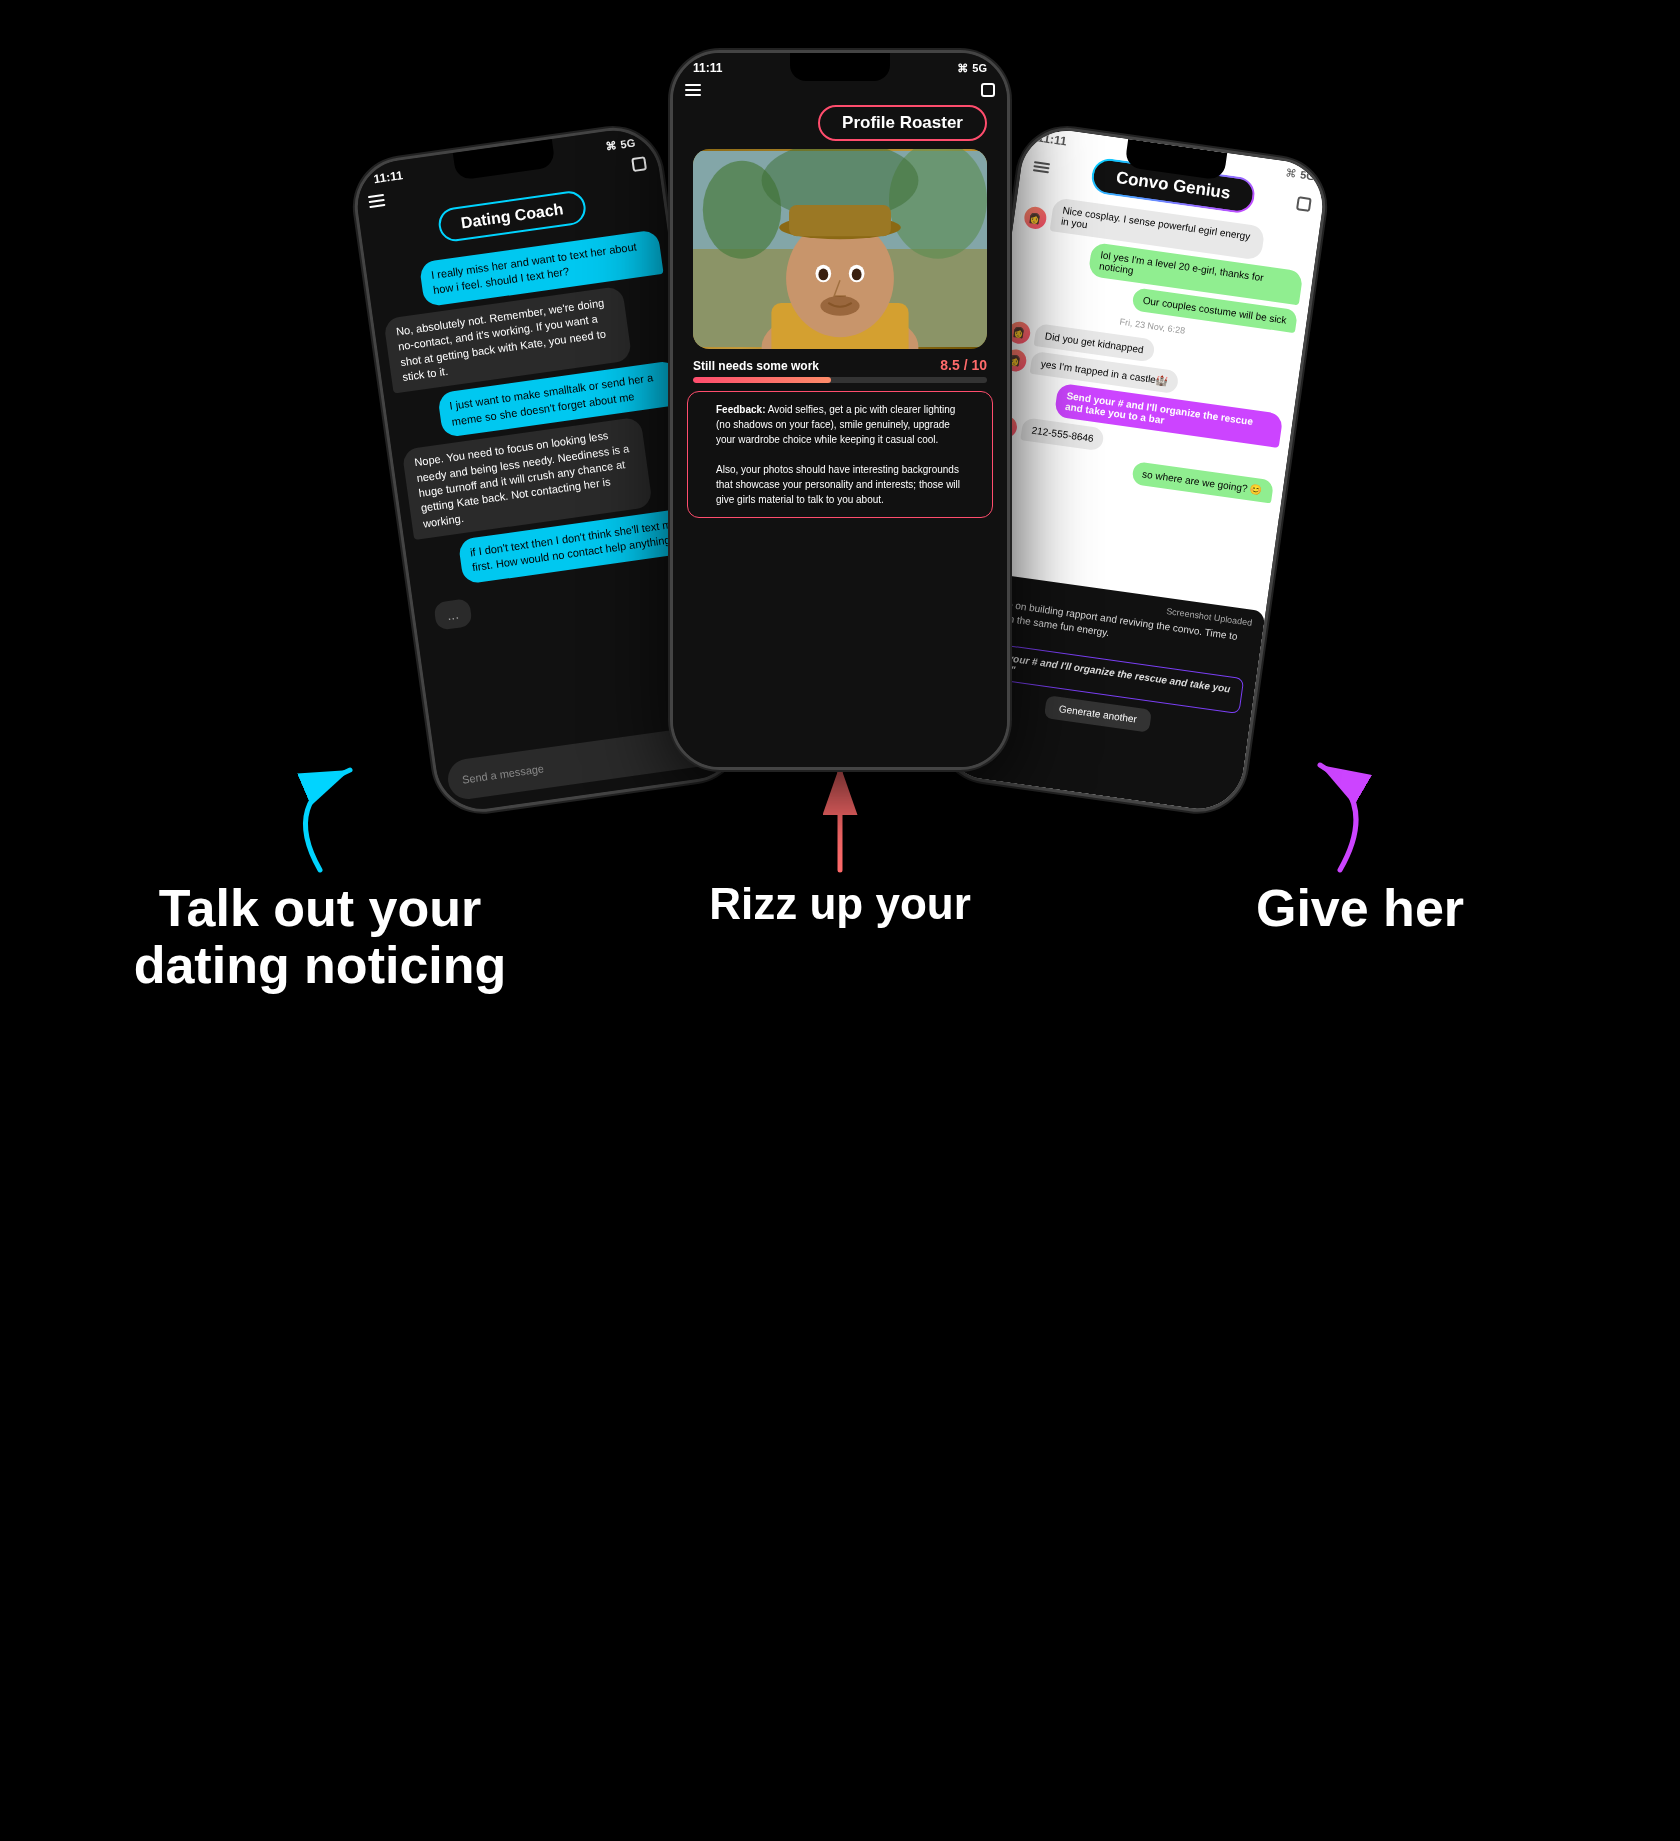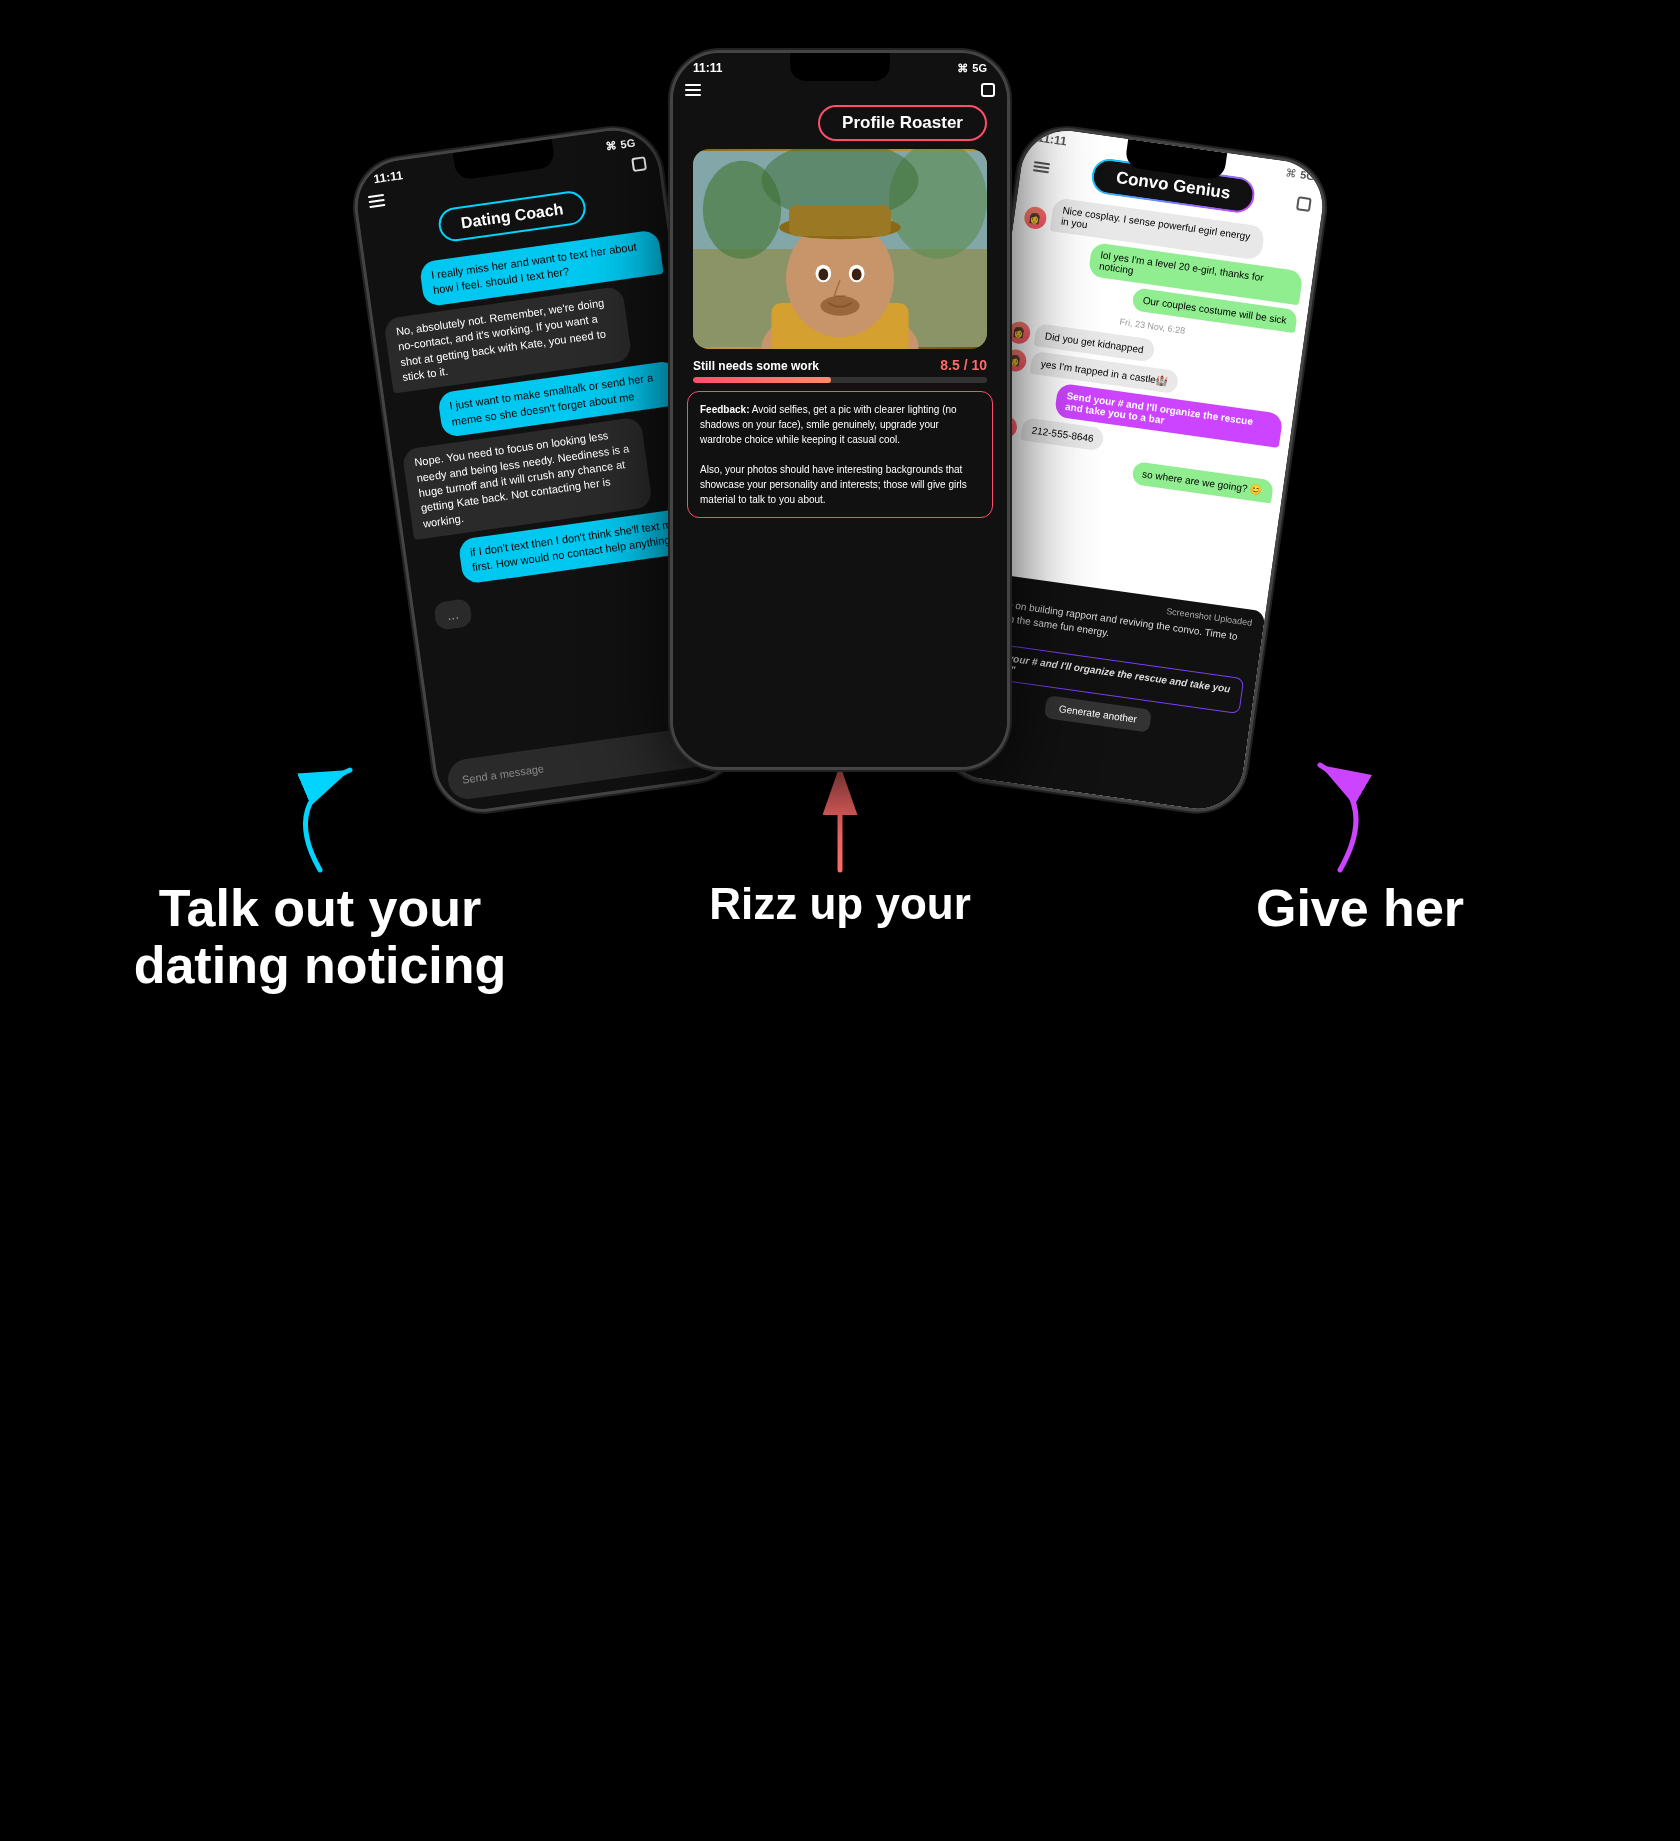--- a/index.html
+++ b/index.html
@@ -247,21 +247,21 @@
     .pr-progress-fill {
       height: 100%;
       background: linear-gradient(90deg, #ff4d6d, #ff8c69);
       border-radius: 3px;
     }
 
     .pr-feedback-box {
       margin: 0 14px;
       border: 1.5px solid #ff4d6d;
       border-radius: 12px;
-      padding: 10px 12px;
+      padding: 10px 28px;
       color: #fff;
       font-size: 10px;
       line-height: 1.5;
     }
 
     .pr-feedback-box strong {
       font-weight: 700;
     }
 
     

